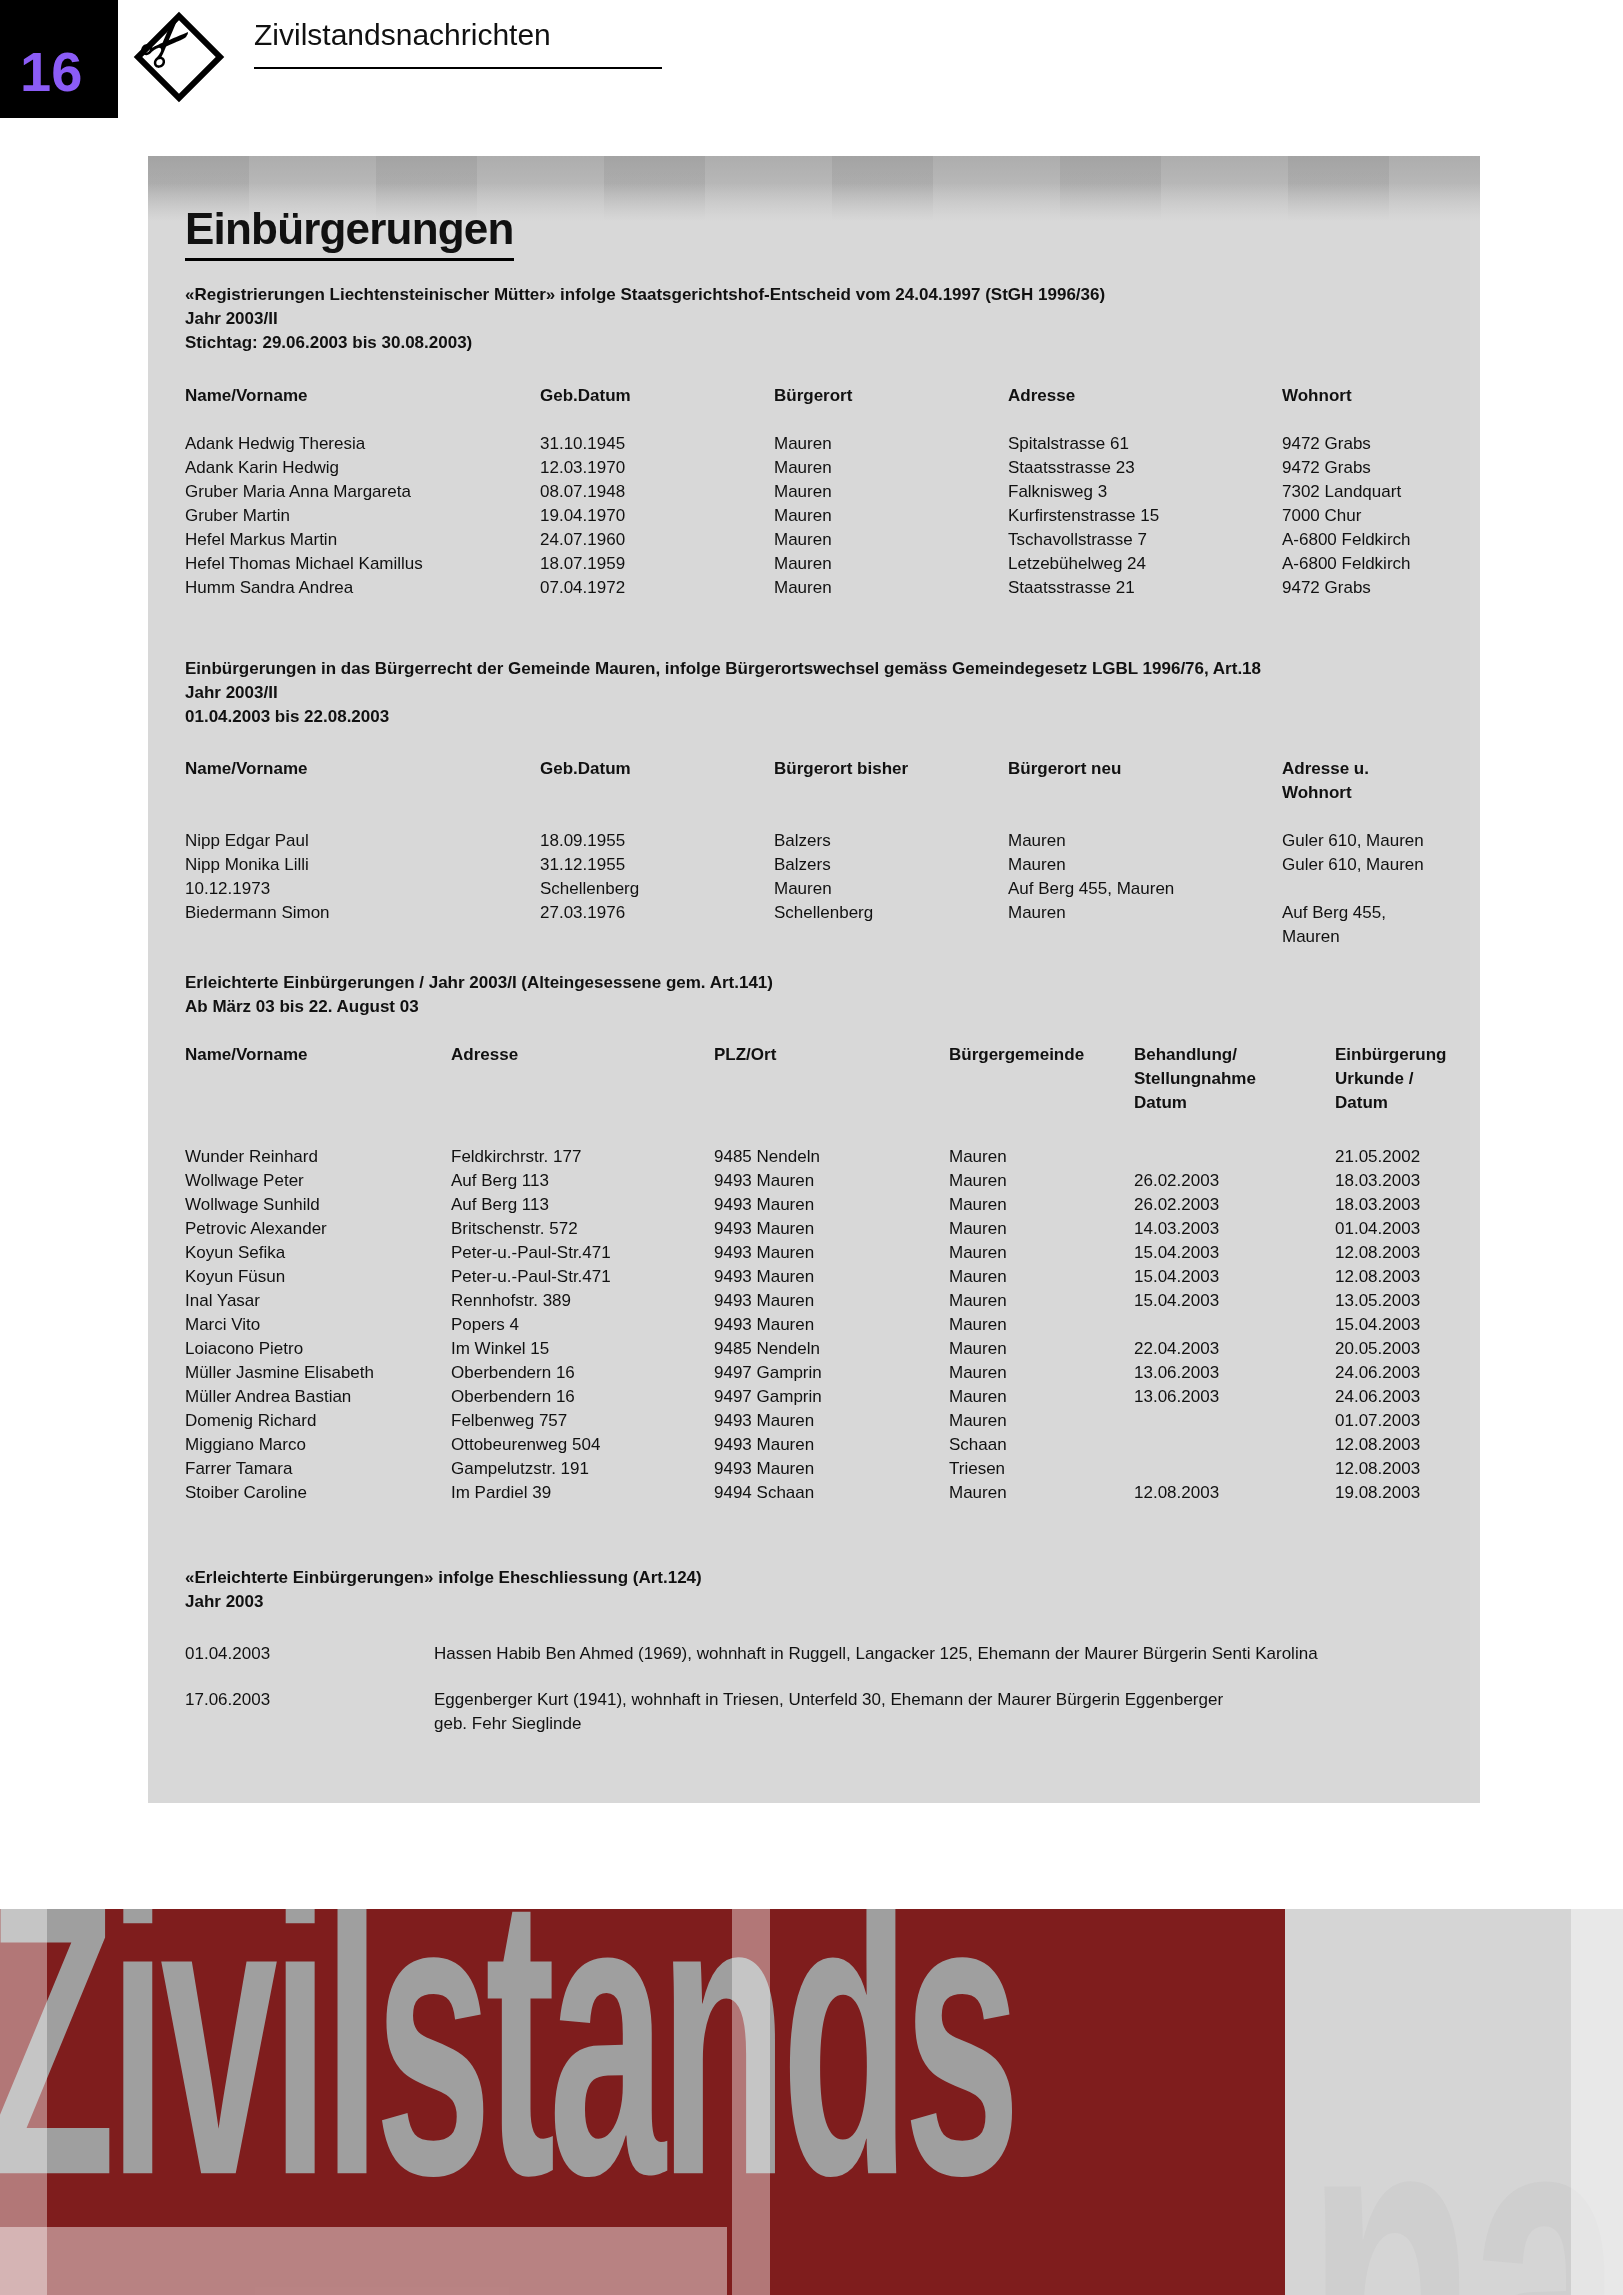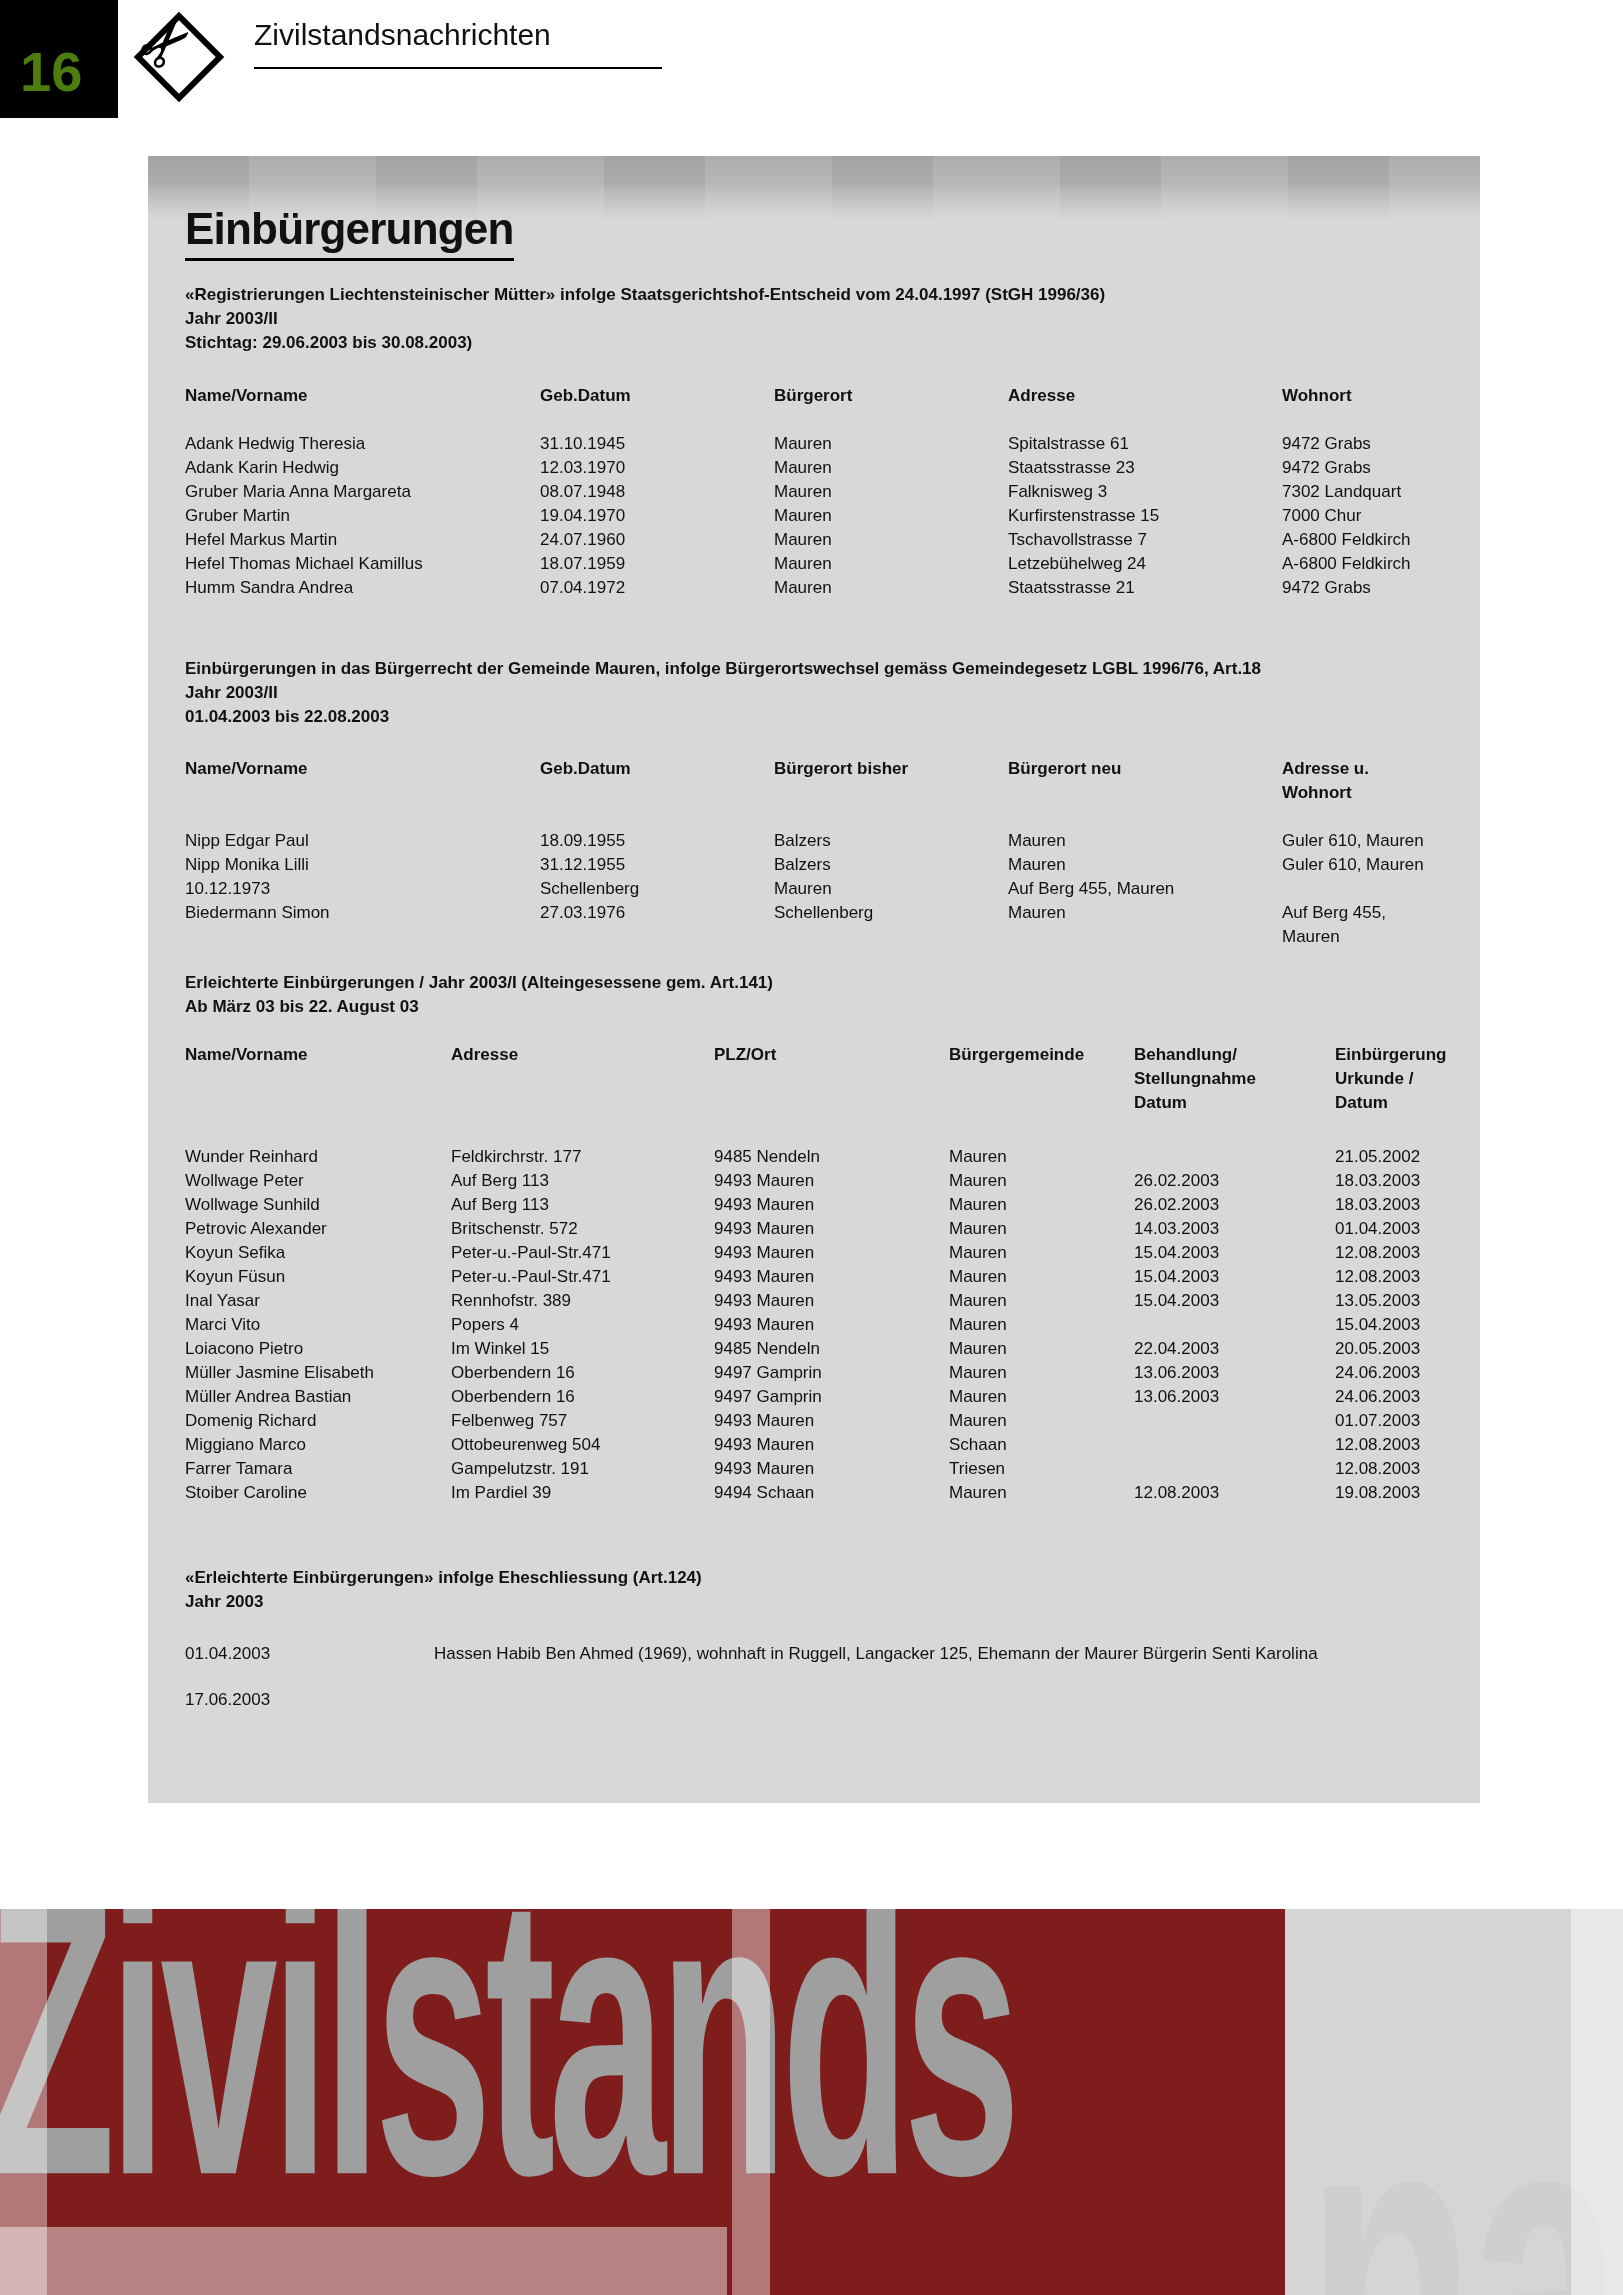--- a/index.html
+++ b/index.html
@@ -1,21 +1,21 @@
 <!DOCTYPE html>
 <html style="font-size:13.5px"><head>
 <meta charset="utf-8">
 <style>
   html,body{margin:0;padding:0;}
   body{font-family:"Liberation Sans",sans-serif;background:#ffffff;color:#111;}
   .page{position:relative;width:1623px;height:2295px;background:#ffffff;overflow:hidden;}
 
   
   .pagenum-box{position:absolute;left:0;top:0;width:118px;height:118px;background:#000;}
-  .pagenum{position:absolute;left:20px;top:44px;color:#4d7c0f;font-size:56px;font-weight:bold;line-height:1;}
+  .pagenum{position:absolute;left:20px;top:44px;color:#8b5cf6;font-size:56px;font-weight:bold;line-height:1;}
   .logo-box{position:absolute;left:118px;top:0;width:118px;height:118px;background:#fff;}
   .logo-diamond{position:absolute;left:29px;top:25px;width:52px;height:52px;border:6px solid #000;transform:rotate(45deg);background:#fff;}
   .logo-scissors{position:absolute;left:22px;top:12px;font-size:64px;transform:rotate(-45deg);color:#000;line-height:1;}
   .header-title-wrap{position:absolute;left:254px;top:17px;width:408px;border-bottom:2.5px solid #000;padding-bottom:13.5px;}
   .header-title{margin:0;font-size:30px;font-weight:normal;line-height:1.2;}
 
   
   .content-box{position:absolute;left:148px;top:156px;width:1332px;height:1647px;background:#d8d8d8;box-sizing:border-box;padding:0 37px;overflow:hidden;}
   .texture-band{position:absolute;left:0;top:0;width:100%;height:68px;
     background:
@@ -341,20 +341,22 @@
           <div class="line">«Erleichterte Einbürgerungen» infolge Eheschliessung (Art.124)</div>
           <div class="line">Jahr 2003</div>
         </div>
       <div class="entries">
           <div class="entry">
             <div class="entry-date">01.04.2003</div>
             <div class="entry-text">Hassen Habib Ben Ahmed (1969), wohnhaft in Ruggell, Langacker 125, Ehemann der Maurer Bürgerin Senti Karolina</div>
           </div>
           <div class="entry">
             <div class="entry-date">17.06.2003</div>
+            <div class="entry-text">Eggenberger Kurt (1941), wohnhaft in Triesen, Unterfeld 30, Ehemann der Maurer Bürgerin Eggenberger
+geb. Fehr Sieglinde</div>
           </div>
         </div>
     </section>
   </div>
 
   <div class="wm-zone">
     <div class="stripe stripe-right-dark"></div>
     <div class="wm1">Zivilstands</div>
     <div class="wm2">na</div>
     <div class="stripe stripe-left"></div>

